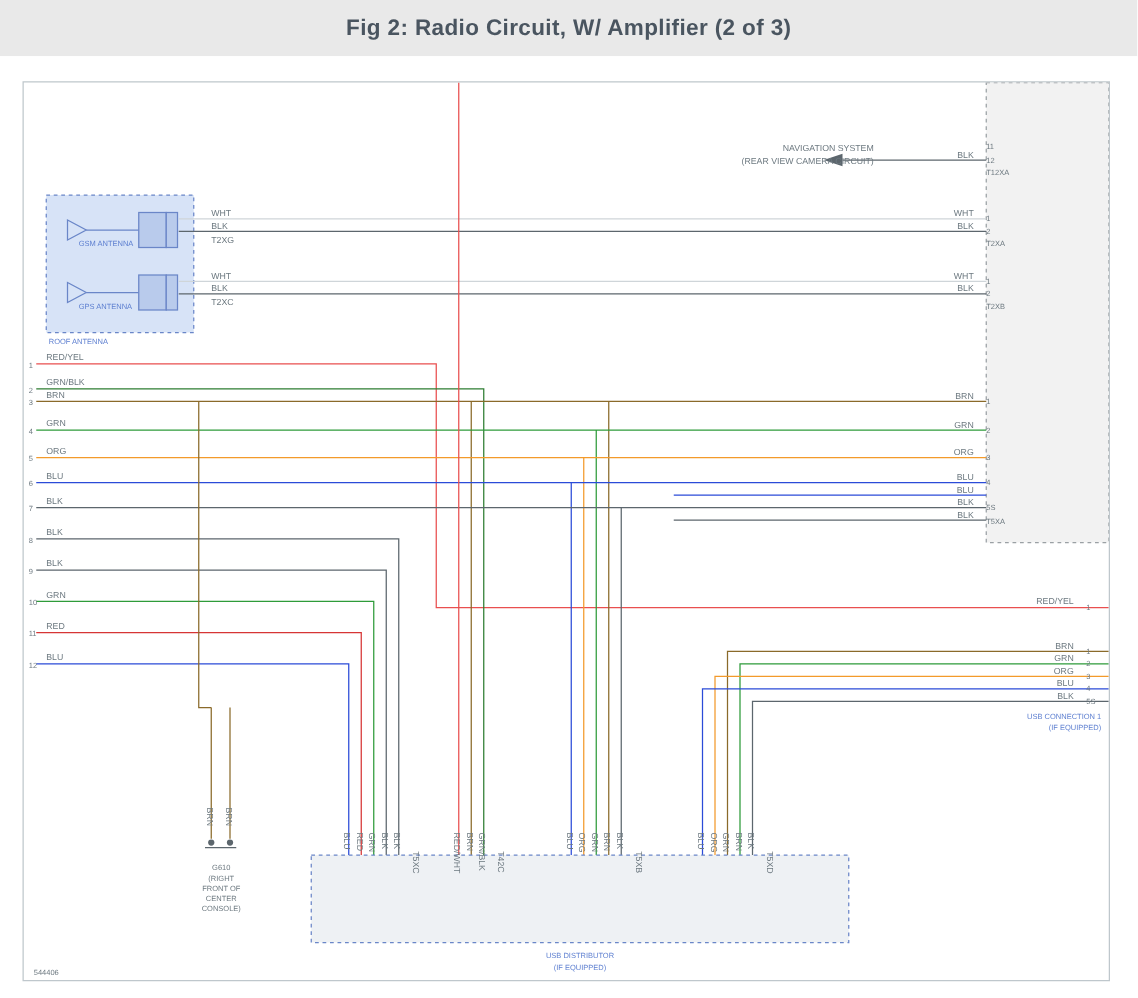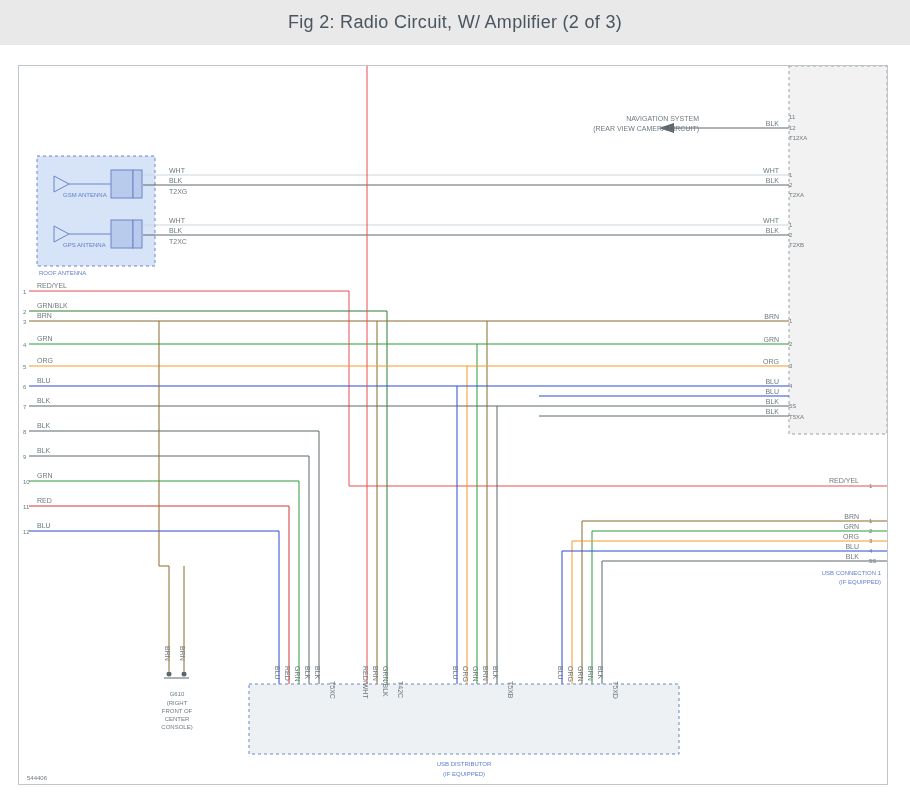--- a/index.html
+++ b/index.html
@@ -1,17 +1,17 @@
 <!DOCTYPE html>
 <html><head>
 <meta charset="utf-8">
 <style>
   *{box-sizing:border-box;margin:0;padding:0}
   body{font-family:Arial,Helvetica,sans-serif;background:#fff}
-  .titlebar{background:#e9e9e9;padding:12px 0;text-align:center;font-size:18px;color:#4a5560;font-weight:400;letter-spacing:.3px}
+  .titlebar{background:#e9e9e9;padding:12px 0;text-align:center;font-size:18px;color:#4a5560;font-weight:700;letter-spacing:.3px}
   .canvas{width:910px;height:752px;position:relative;background:#fff}
   .outerbox{position:absolute;left:18px;top:20px;width:870px;height:720px;border:1px solid #bfc7cc}
   text{font-family:Arial,Helvetica,sans-serif}
   .lbl{font-size:7px;fill:#6d7980}
   .lblr{font-size:7px;fill:#6d7980;text-anchor:end}
   .tiny{font-size:6px;fill:#6d7980}
   .tinyblue{font-size:6px;fill:#5d7fd0}
   .vlbl{font-size:7px;fill:#6d7980;writing-mode:vertical-rl;text-orientation:mixed}
   .pin{font-size:6px;fill:#6d7980}
   .dash{stroke-dasharray:3 3}

